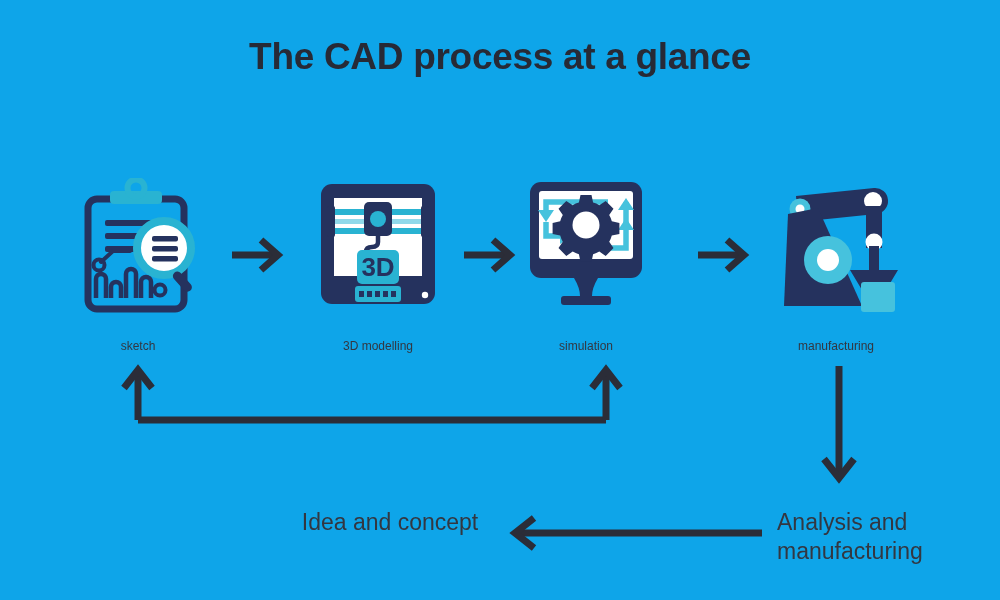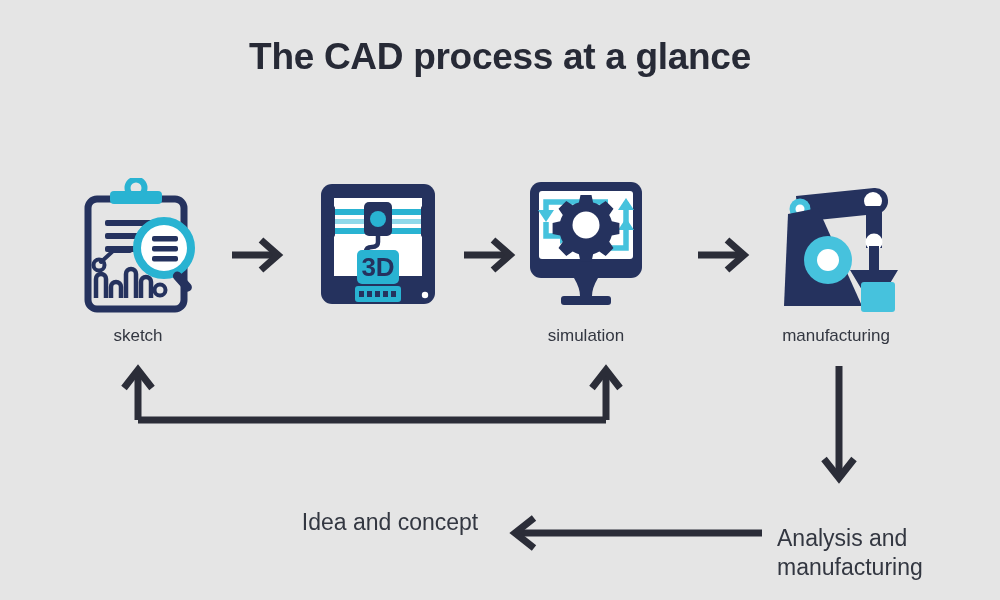--- a/index.html
+++ b/index.html
@@ -8,21 +8,21 @@
     background: #ffffff;
   }
   body {
     font-family: "Liberation Sans", sans-serif;
     -webkit-font-smoothing: antialiased;
   }
   #stage {
     position: relative;
     width: 1000px;
     height: 600px;
-    background: #e5e5e5;
+    background: #0ea5e9;
     overflow: hidden;
   }
   #page-title {
     position: absolute;
     left: 0;
     top: 36px;
     width: 1000px;
     text-align: center;
     font-size: 37px;
     font-weight: bold;
@@ -34,43 +34,43 @@
     width: 170px;
     text-align: center;
   }
   .stage-icon {
     height: 140px;
     display: flex;
     align-items: flex-start;
     justify-content: center;
   }
   .stage-label {
-    font-size: 17px;
+    font-size: 12px;
     color: #333741;
-    margin-top: 8px;
+    margin-top: 21px;
     line-height: 1.18;
   }
   .flow-arrow {
     position: absolute;
   }
   .caption {
     position: absolute;
     font-size: 23px;
     color: #333741;
     line-height: 1.26;
   }
   #caption-idea {
     left: 290px;
     top: 508px;
     width: 200px;
     text-align: center;
   }
   #caption-analysis {
     left: 777px;
-    top: 524px;
+    top: 508px;
     width: 190px;
     text-align: left;
   }
   .connector {
     position: absolute;
   }
 </style>
 </head>
 <body>
 
@@ -146,20 +146,21 @@
         <rect x="42" y="108" width="46" height="16" rx="3" fill="#29b3d2"></rect>
         <rect x="46" y="113" width="5" height="6" fill="#25325e"></rect>
         <rect x="54" y="113" width="5" height="6" fill="#25325e"></rect>
         <rect x="62" y="113" width="5" height="6" fill="#25325e"></rect>
         <rect x="70" y="113" width="5" height="6" fill="#25325e"></rect>
         <rect x="78" y="113" width="5" height="6" fill="#25325e"></rect>
 
         <circle cx="112" cy="117" r="3.2" fill="#ffffff"></circle>
       </svg>
     </div>
+    <div class="stage-label">3D modelling</div>
   </div>
 
   <div class="flow-arrow" style="left:462px; top:235px;">
     <svg width="55" height="40" viewBox="0 0 55 40" xmlns="http://www.w3.org/2000/svg">
       <path d="M2 20 L46 20" stroke="#2b2d38" stroke-width="7" stroke-linecap="butt"></path>
       <path d="M31 5 L48 20 L31 35" fill="none" stroke="#2b2d38" stroke-width="7" stroke-linecap="butt" stroke-linejoin="miter"></path>
     </svg>
   </div>
 
   <div class="stage-node" style="left:501px; top:178px;">

